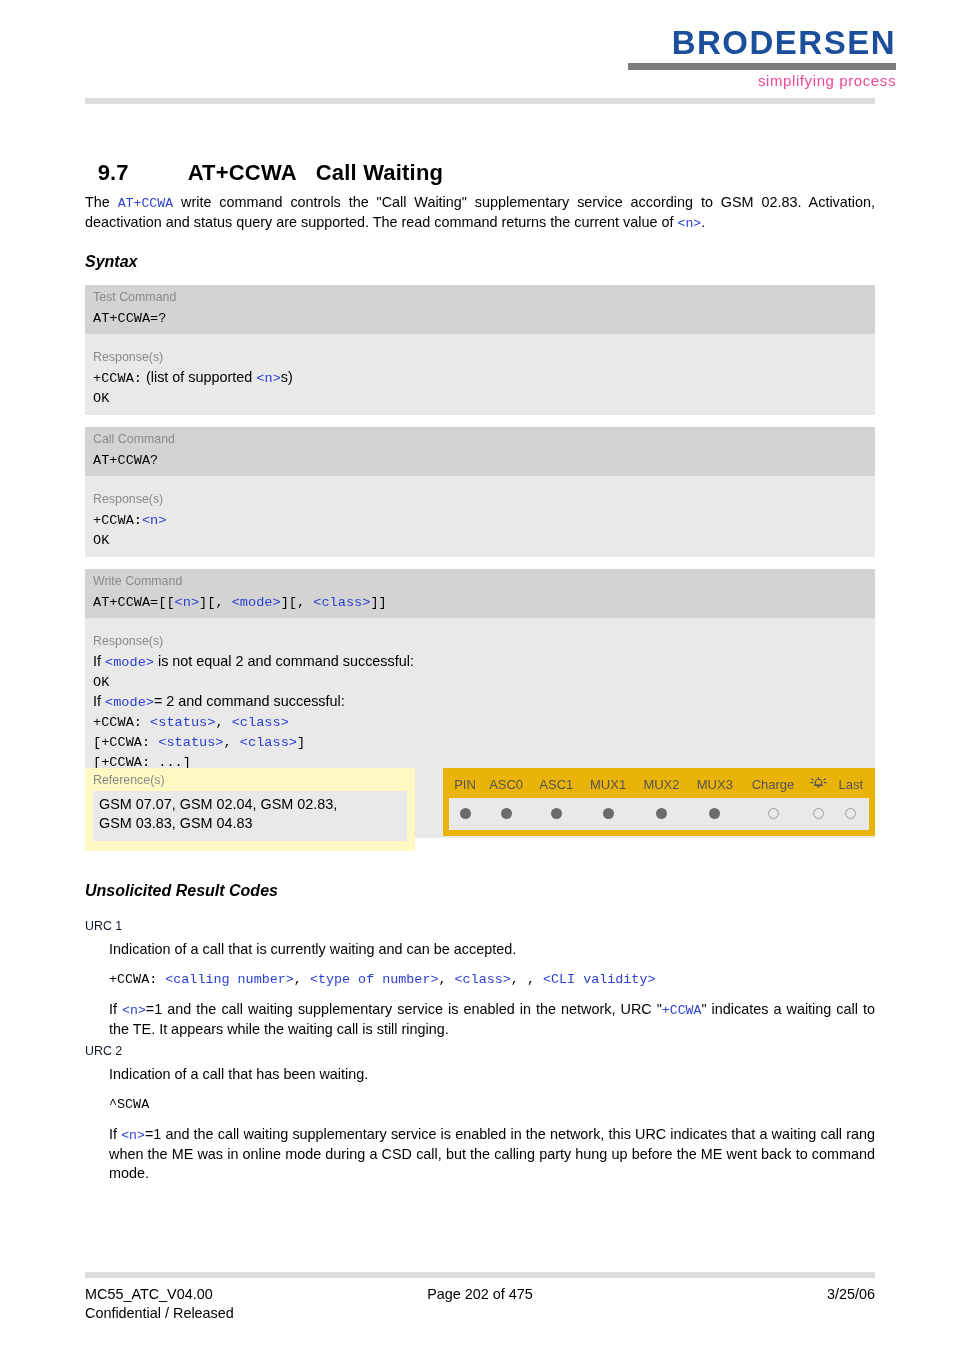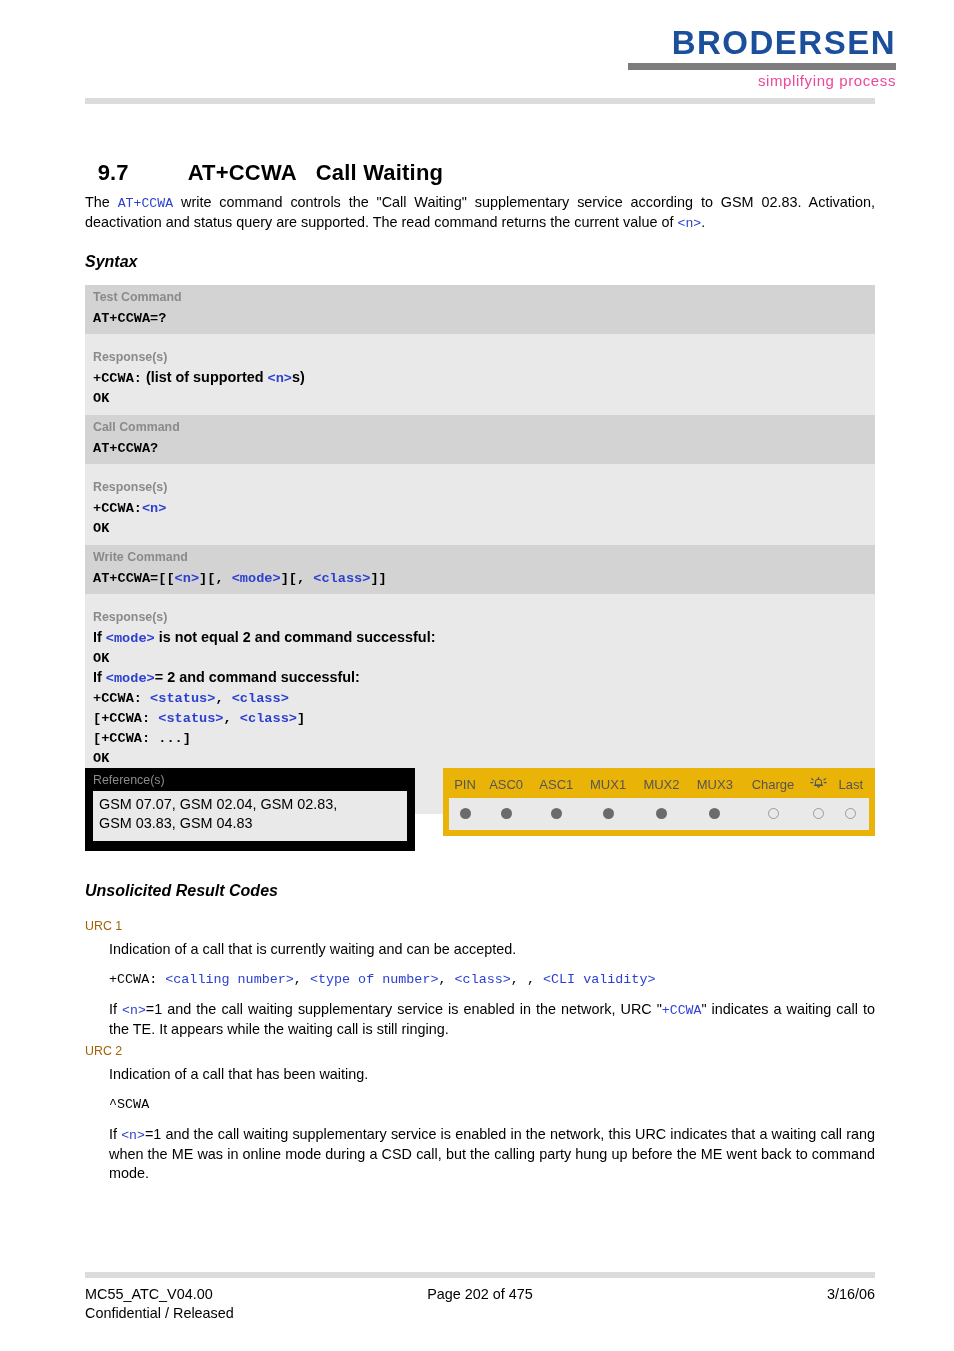--- a/index.html
+++ b/index.html
@@ -96,21 +96,21 @@
   #syntax-heading { top: 253px; }
   #urc-heading { top: 882px; }
 
   
   .syntax-table {
     position: absolute;
     top: 285px;
     left: 85px;
     width: 790px;
   }
-  .blk { margin-bottom: 0; font-weight: bold; }
+  .blk { margin-bottom: 12px; }
   .row-cmd {
     background: #d3d3d3;
     padding: 5px 8px 6px 8px;
   }
   .row-resp {
     background: #e9e9e9;
     padding: 16px 8px 7px 8px;
   }
   .row-label {
     font-size: 12.4px;
@@ -130,21 +130,21 @@
     position: absolute;
     top: 768px;
     left: 85px;
     width: 790px;
     height: 80px;
   }
   .ref-box {
     position: absolute;
     left: 0; top: 0;
     width: 330px;
-    background: #000000;
+    background: #fef9c3;
     padding: 5px 8px 10px 8px;
   }
   .ref-body {
     background: #e9e9e9;
     padding: 4px 6px 8px 6px;
     font-size: 14.4px;
     line-height: 19px;
   }
   .ind-box {
     position: absolute;
@@ -178,21 +178,21 @@
     width: 11px; height: 11px;
   }
   .bell-icon { display: inline-block; vertical-align: middle; }
 
   
   .urc-group { position: absolute; left: 85px; width: 790px; }
   #urc1-group { top: 918px; }
   #urc2-group { top: 1043px; }
   .urc-tag {
     font-size: 12.4px;
-    color: #a16207;
+    color: #0f172a;
     line-height: 16px;
     margin-bottom: 6px;
   }
   .urc-body { margin-left: 24px; }
   .urc-body p {
     margin: 0 0 11px 0;
     font-size: 14.4px;
     line-height: 19px;
     text-align: justify;
   }
@@ -376,15 +376,15 @@
 </div>
 
 <div class="page-footer">
   <div class="footer-rule"></div>
   <div class="footer-cols">
     <div class="f-left">
       <div>MC55_ATC_V04.00</div>
       <div>Confidential / Released</div>
     </div>
     <div class="f-mid">Page 202 of 475</div>
-    <div class="f-right">3/16/06</div>
+    <div class="f-right">3/25/06</div>
   </div>
 </div>
 
 </body></html>

